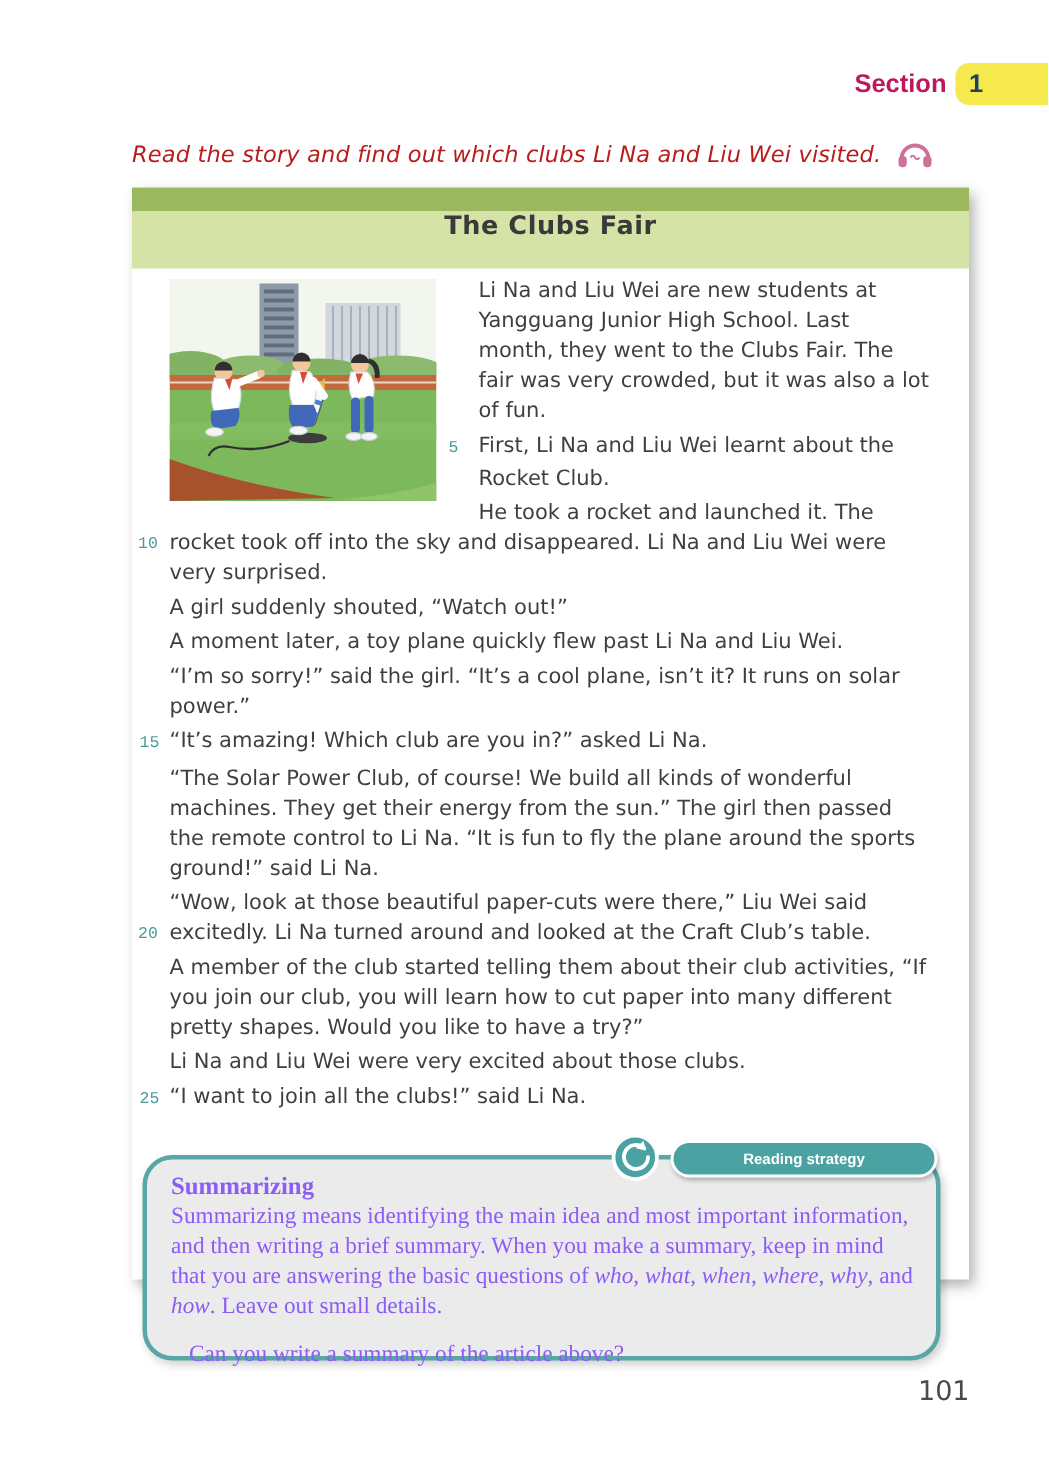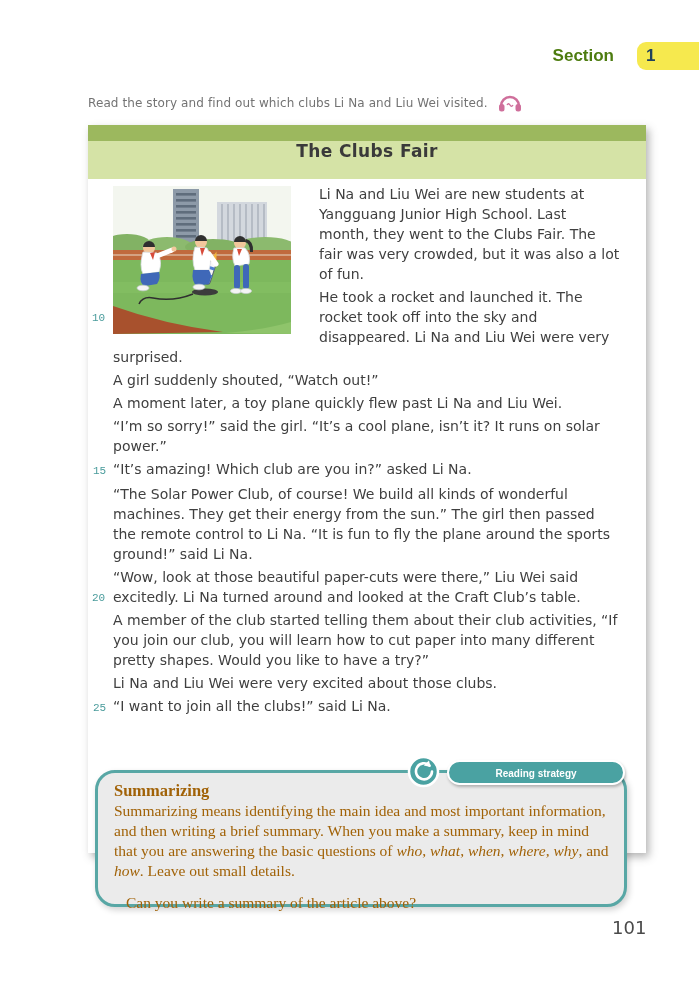--- a/index.html
+++ b/index.html
@@ -1,30 +1,30 @@
 <!DOCTYPE html>
 <html><head>
 <meta charset="utf-8">
 <style>
   html,body{margin:0;padding:0;background:#ffffff;}
   .page{position:relative;width:699px;height:988px;background:#ffffff;overflow:hidden;
         font-family:"DejaVu Sans",sans-serif;}
 
   
   .section-row{position:absolute;top:42px;right:0;height:28px;display:flex;align-items:center;}
-  .section-word{color:#4d7c0f;font-family:"Liberation Sans",sans-serif;font-weight:bold;
-                font-size:17px;margin-right:23px;text-align:right;}
+  .section-word{color:#be185d;font-family:"Liberation Sans",sans-serif;font-weight:bold;
+                font-size:17px;margin-right:6px;text-align:right;}
   .section-pill{display:inline-block;width:62px;height:28px;background:#f6e94e;
                 border-radius:9px 0 0 9px;line-height:28px;}
   .section-num{color:#20415c;font-family:"Liberation Sans",sans-serif;font-weight:bold;
                font-size:17px;padding-left:9px;}
 
   
   .instruction{position:absolute;top:93px;left:88px;display:flex;align-items:center;gap:9px;}
-  .instruction-text{font-size:12px;color:#737373;letter-spacing:.1px;}
+  .instruction-text{font-style:italic;font-size:15px;color:#b91c1c;letter-spacing:.1px;}
   .audio{display:inline-flex;align-items:center;}
 
   
   .storybox{position:absolute;left:88px;top:125px;width:558px;height:728px;background:#ffffff;
             box-shadow:3px 4px 8px rgba(90,90,90,.45);z-index:1;}
   .bar{height:16px;background:#9cb85e;}
   .titleband{height:38px;background:#d5e3a6;display:flex;align-items:flex-start;justify-content:center;}
   .story-title{margin:0;font-size:17px;font-weight:600;color:#3a3a3a;letter-spacing:.4px;
                font-family:"DejaVu Sans",sans-serif;}
   .content{position:relative;padding:5px 26px 0 25px;font-size:14px;line-height:20px;
@@ -33,21 +33,21 @@
   .illus{float:left;width:178px;height:148px;margin:2px 28px 6px 0;}
   .rel{position:relative;}
   .ln{color:#4a9c9c;font-size:11px;font-family:Liberation Mono, monospace;}
   .ln-inline{display:inline-block;width:0;white-space:nowrap;transform:translateX(-20px);}
   .ln-abs{position:absolute;left:-21px;top:21px;}
 
   
   .strategybox{position:absolute;left:95px;top:770px;width:532px;height:137px;background:#ebebeb;
                border:3px solid #58a7a5;border-radius:20px;box-sizing:border-box;
                padding:8px 14px 0 16px;z-index:2;box-shadow:2px 3px 6px rgba(0,0,0,.18);
-               font-family:"Liberation Serif",serif;font-size:15.5px;line-height:20px;color:#a16207;}
+               font-family:"Liberation Serif",serif;font-size:15.5px;line-height:20px;color:#8b5cf6;}
   .s-head{margin:0;font-weight:bold;font-size:16.5px;}
   .s-body{margin:0;}
   .s-q{margin:12px;}
   .it{font-style:italic;}
   .badge{position:absolute;left:447px;top:760px;width:178px;height:25px;background:#4aa2a2;
          border:2px solid #ffffff;border-radius:14px;color:#ffffff;text-align:center;
          font-family:"Liberation Sans",sans-serif;font-weight:bold;font-size:10px;line-height:24px;
          z-index:3;box-shadow:1px 2px 3px rgba(0,0,0,.25);box-sizing:border-box;}
   .badge-icon{position:absolute;left:407px;top:755px;width:33px;height:33px;z-index:3;}
 
@@ -154,20 +154,21 @@
             <path d="M124,63 l2,7 l3,-7 Z" fill="#d84b3a"></path>
             <rect x="121" y="79" width="6" height="24" rx="3" fill="#3f68b8"></rect>
             <rect x="130" y="78" width="6" height="25" rx="3" fill="#3f68b8"></rect>
             <ellipse cx="123" cy="105" rx="5.5" ry="2.6" fill="#f4f4f4" stroke="#c9ced3" stroke-width="0.7"></ellipse>
             <ellipse cx="133" cy="105" rx="5.5" ry="2.6" fill="#f4f4f4" stroke="#c9ced3" stroke-width="0.7"></ellipse>
           </g>
         </svg>
       </div>
 
       <p><span>Li Na and Liu Wei are new students at Yangguang Junior High School. Last month, they went to the Clubs Fair. The fair was very crowded, but it was also a lot of fun.</span></p>
+      <p><span class="ln ln-inline">5</span><span>First, Li Na and Liu Wei learnt about the Rocket Club.</span></p>
       <p class="rel"><span class="ln ln-abs">10</span><span>He took a rocket and launched it. The rocket took off into the sky and disappeared. Li Na and Liu Wei were very surprised.</span></p>
       <p><span>A girl suddenly shouted, “Watch out!”</span></p>
       <p><span>A moment later, a toy plane quickly flew past Li Na and Liu Wei.</span></p>
       <p><span>“I’m so sorry!” said the girl. “It’s a cool plane, isn’t it? It runs on solar power.”</span></p>
       <p><span class="ln ln-inline">15</span><span>“It’s amazing! Which club are you in?” asked Li Na.</span></p>
       <p><span>“The Solar Power Club, of course! We build all kinds of wonderful machines. They get their energy from the sun.” The girl then passed the remote control to Li Na. “It is fun to fly the plane around the sports ground!” said Li Na.</span></p>
       <p class="rel"><span class="ln ln-abs">20</span><span>“Wow, look at those beautiful paper-cuts were there,” Liu Wei said excitedly. Li Na turned around and looked at the Craft Club’s table.</span></p>
       <p><span>A member of the club started telling them about their club activities, “If you join our club, you will learn how to cut paper into many different pretty shapes. Would you like to have a try?”</span></p>
       <p><span>Li Na and Liu Wei were very excited about those clubs.</span></p>
       <p><span class="ln ln-inline">25</span><span>“I want to join all the clubs!” said Li Na.</span></p>

